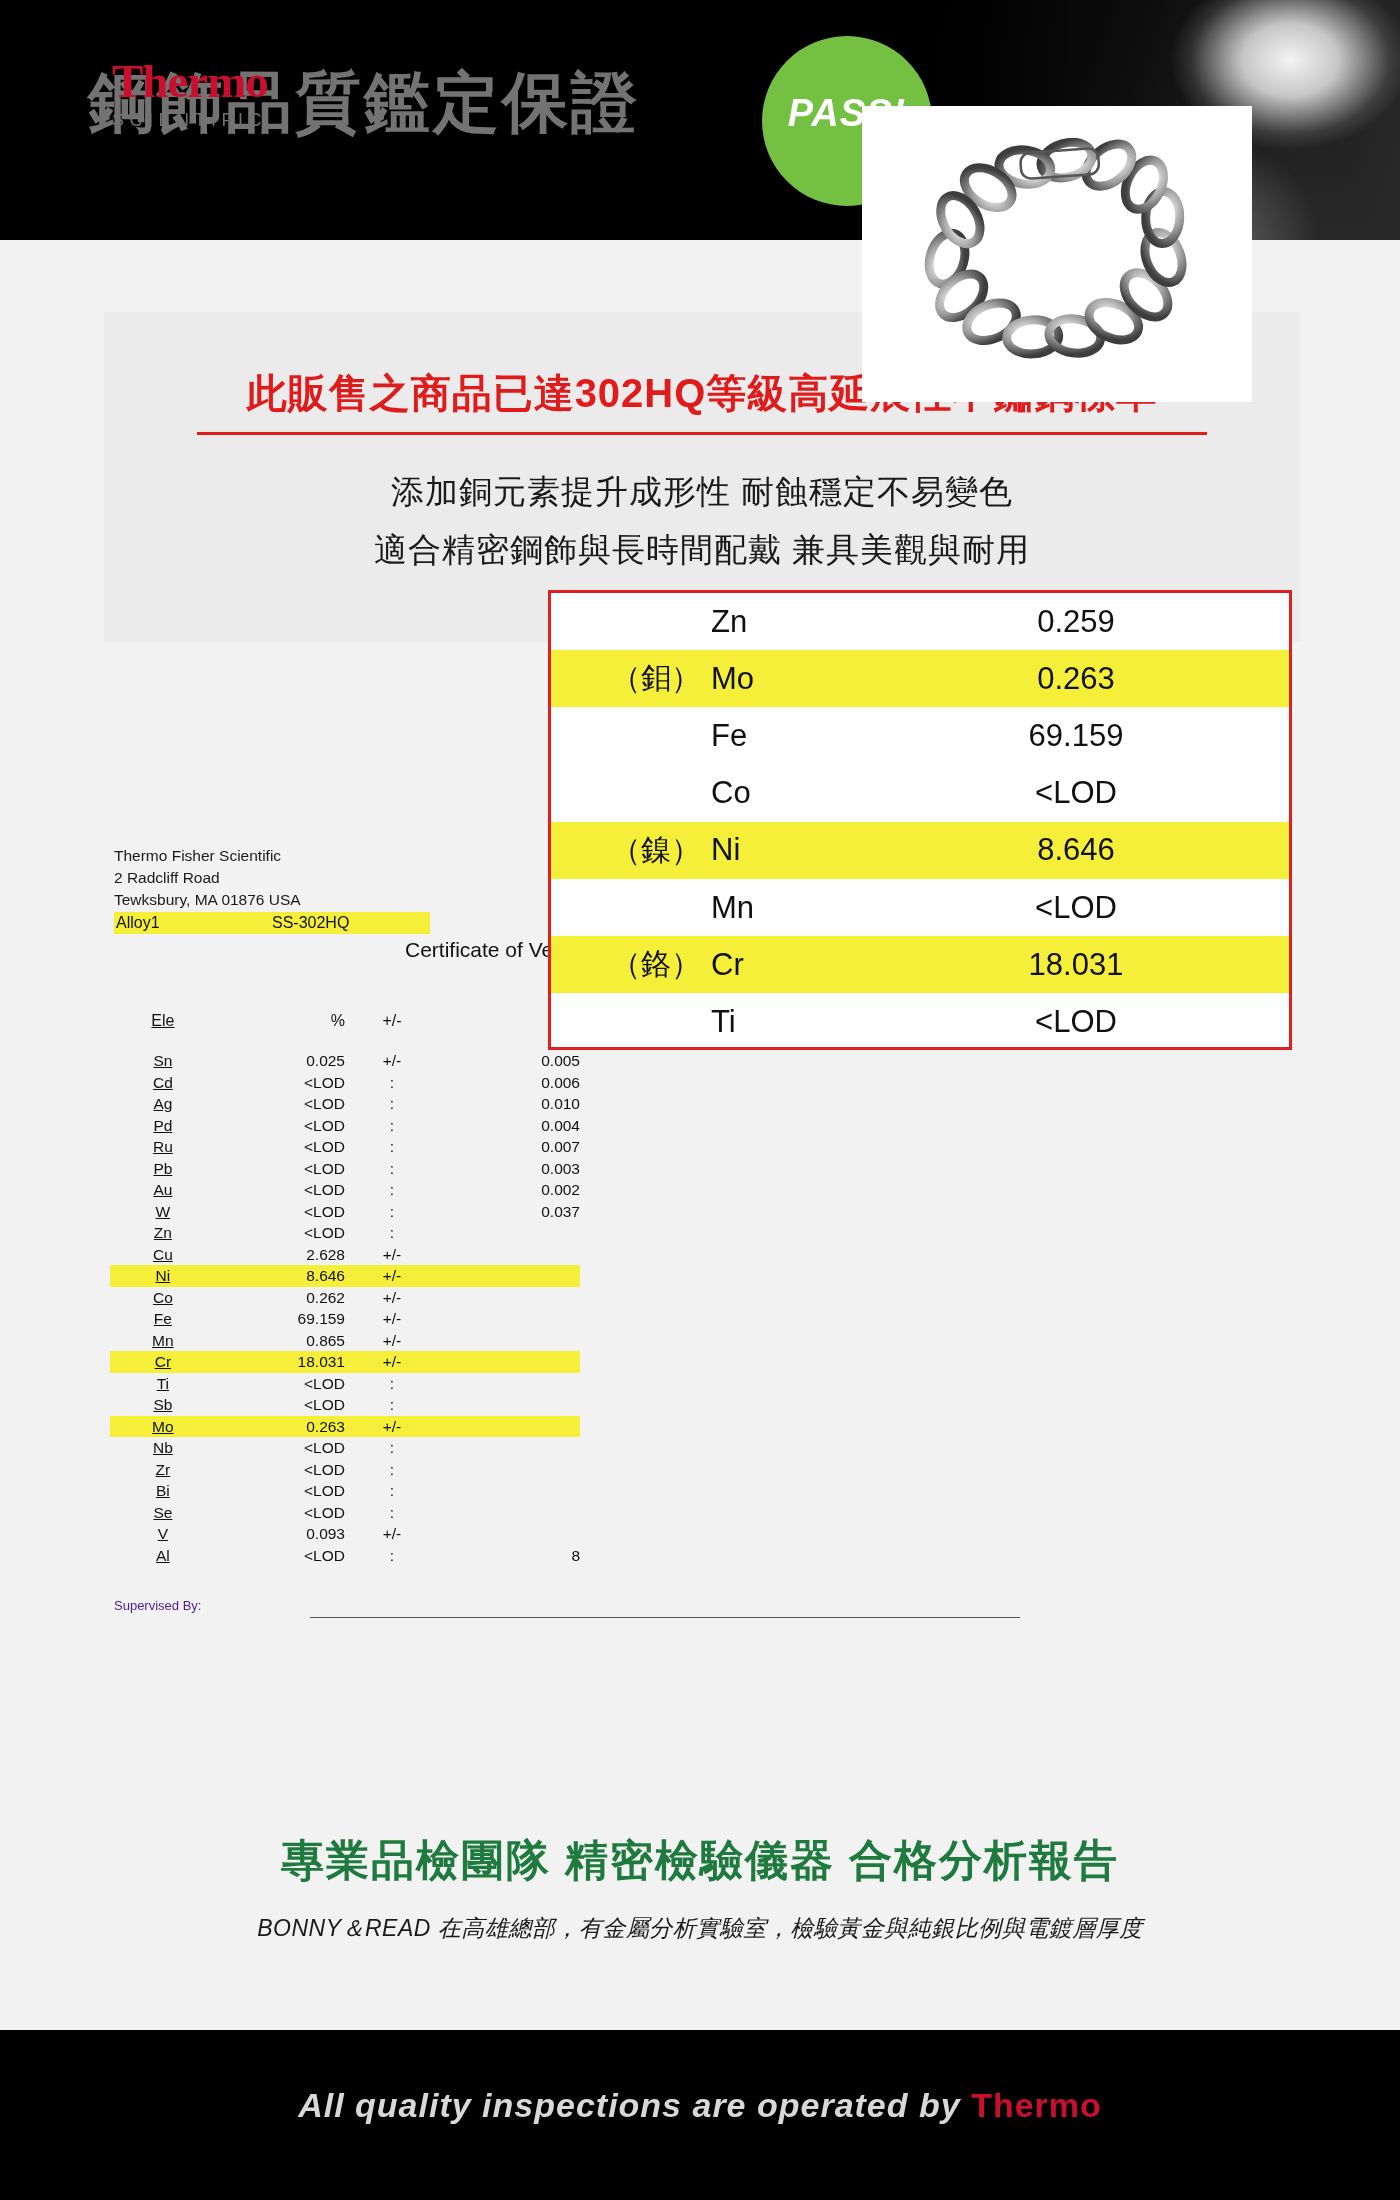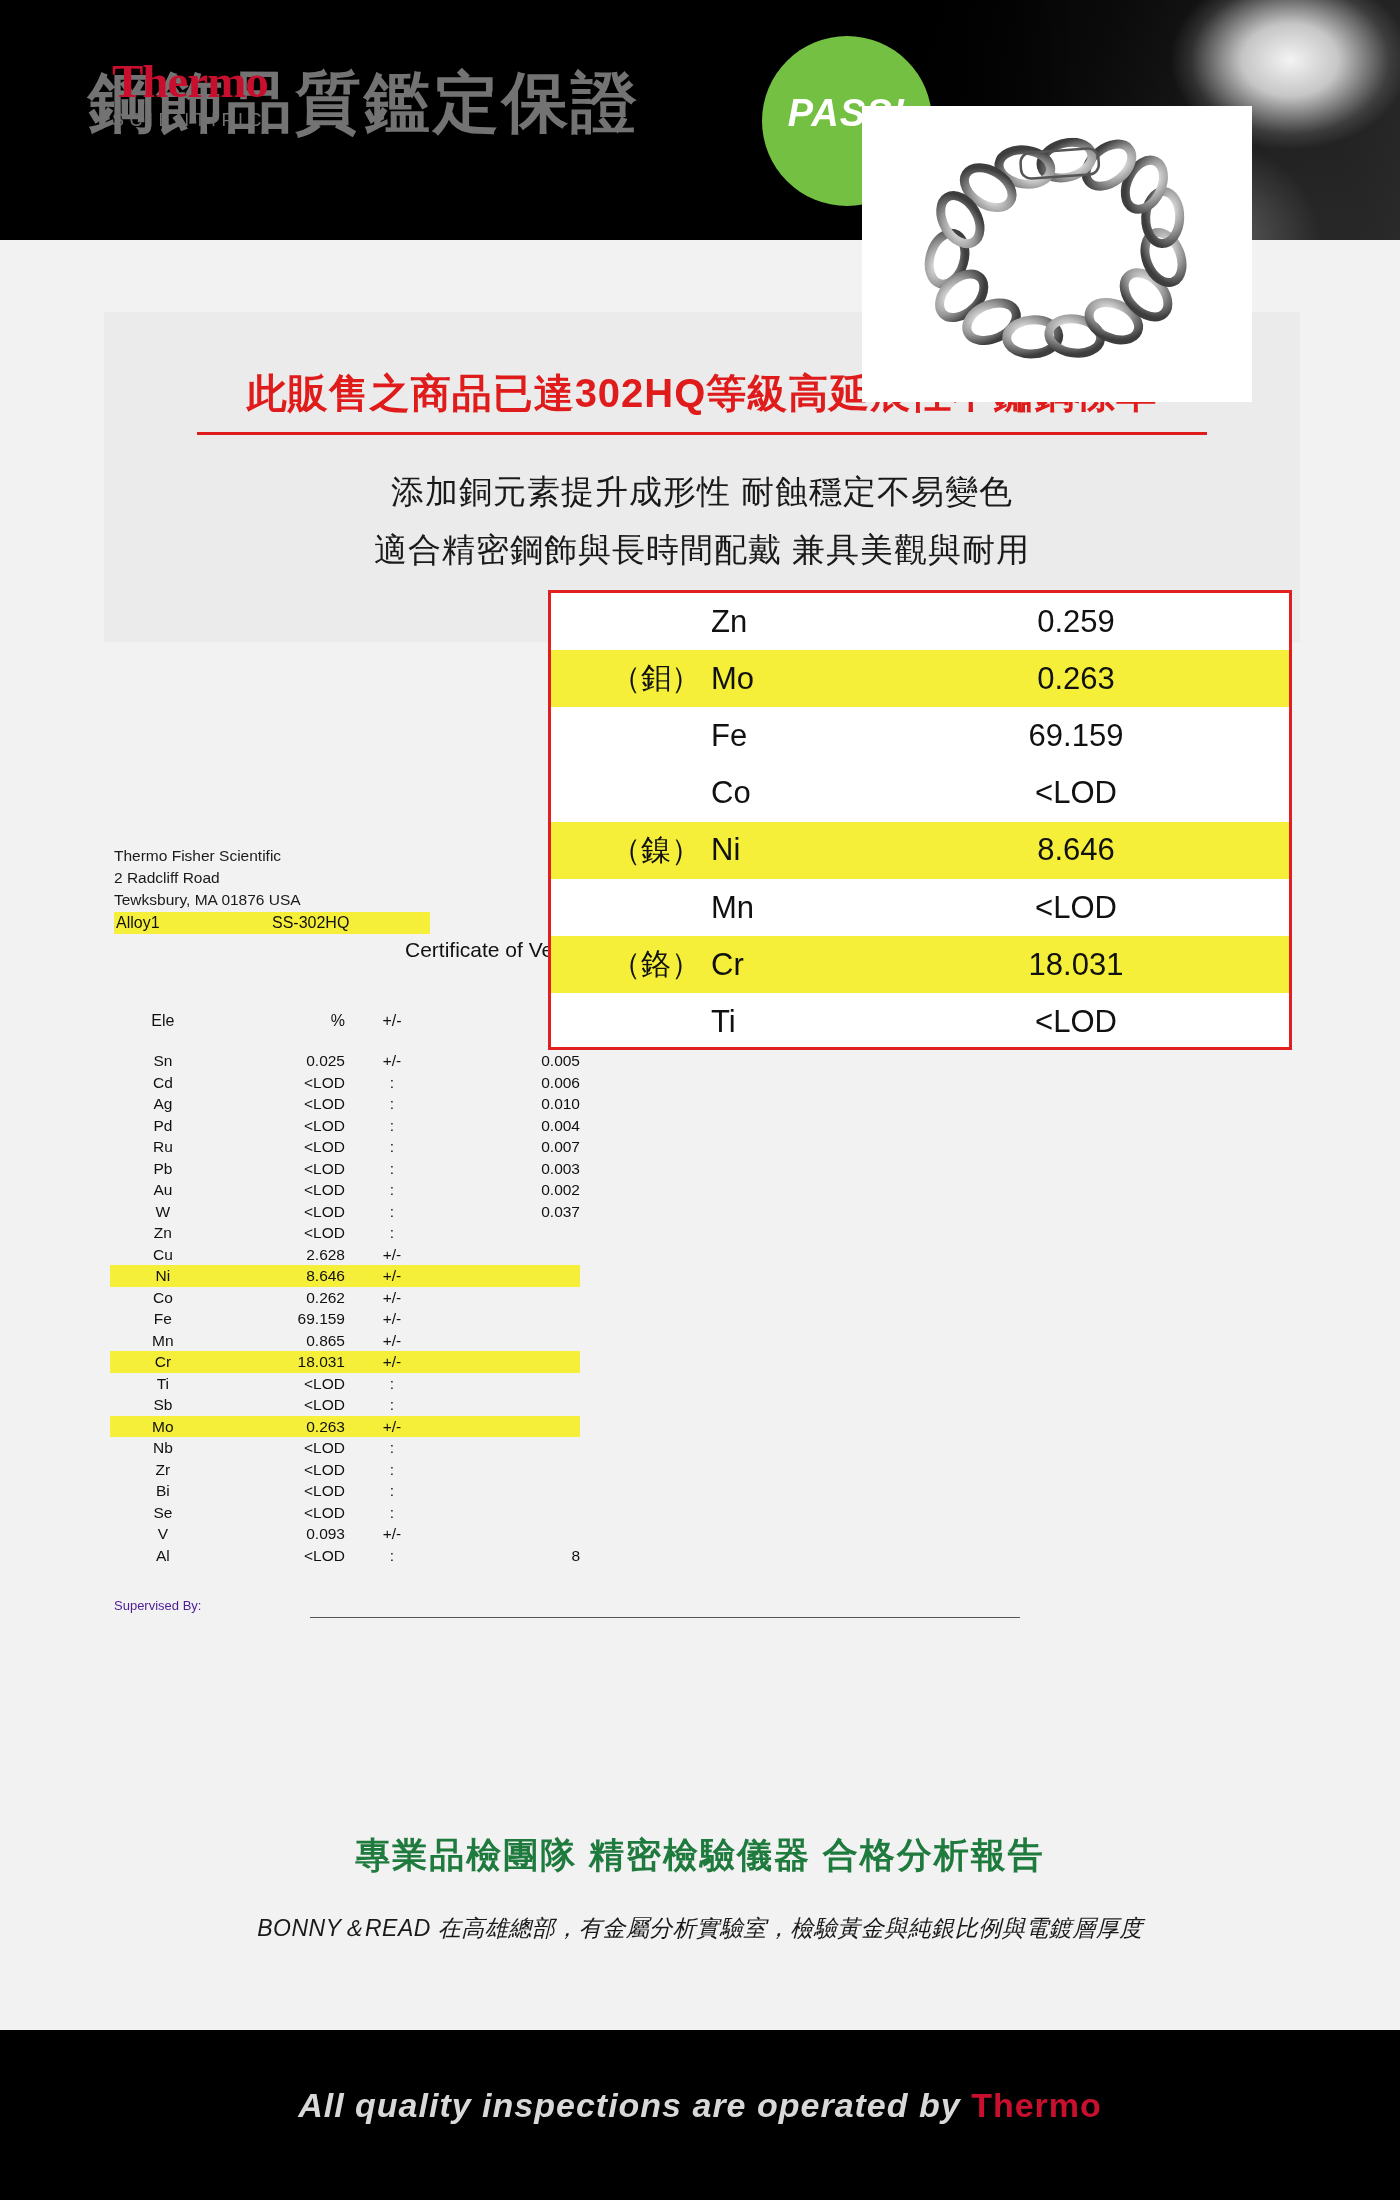--- a/index.html
+++ b/index.html
@@ -186,21 +186,21 @@
   .el-table th {
     font-weight: normal;
     padding: 0 0 20px 0;
     font-size: 16px;
   }
   .el-table td {
     padding: 0;
     height: 21.5px;
     line-height: 21.5px;
   }
-  .col-ele { width: 90px; text-align: center; }
+  .col-ele { width: 90px; text-align: center; text-decoration: underline; }
   .col-pct { width: 110px; text-align: right; }
   .col-pm  { width: 80px;  text-align: center; }
   .col-sig { width: 120px; text-align: right; }
   tr.hl td { background: #f5ef3a; }
 
   
   .pass-badge {
     position: absolute;
     left: 762px;
     top: 36px;
@@ -296,21 +296,21 @@
     background: #555;
   }
 
   
   .tagline {
     position: absolute;
     left: 0;
     top: 1832px;
     width: 100%;
     text-align: center;
-    font-size: 35px;
+    font-size: 43px;
     font-weight: bold;
     color: #1f7a3d;
     letter-spacing: 2px;
     white-space: nowrap;
   }
   .subtagline {
     position: absolute;
     left: 0;
     top: 1913px;
     width: 100%;

